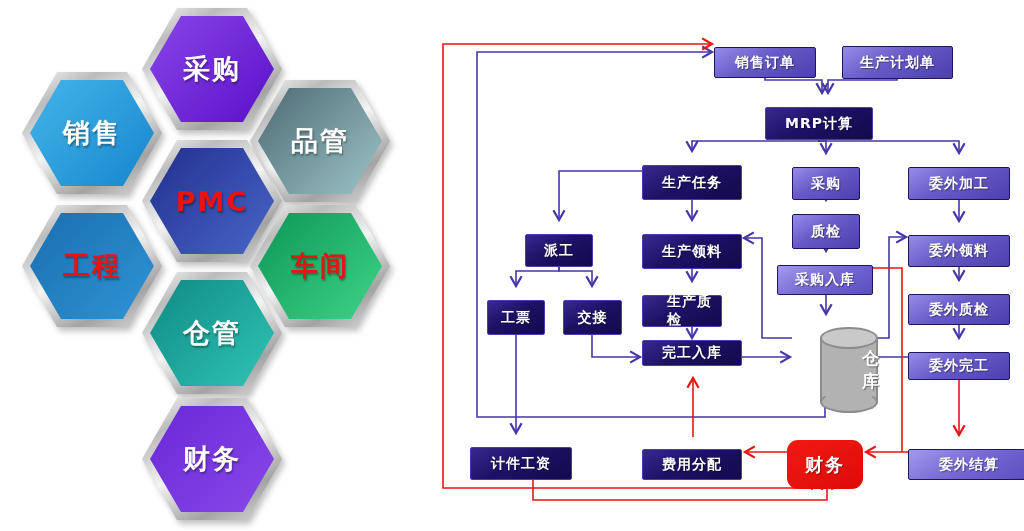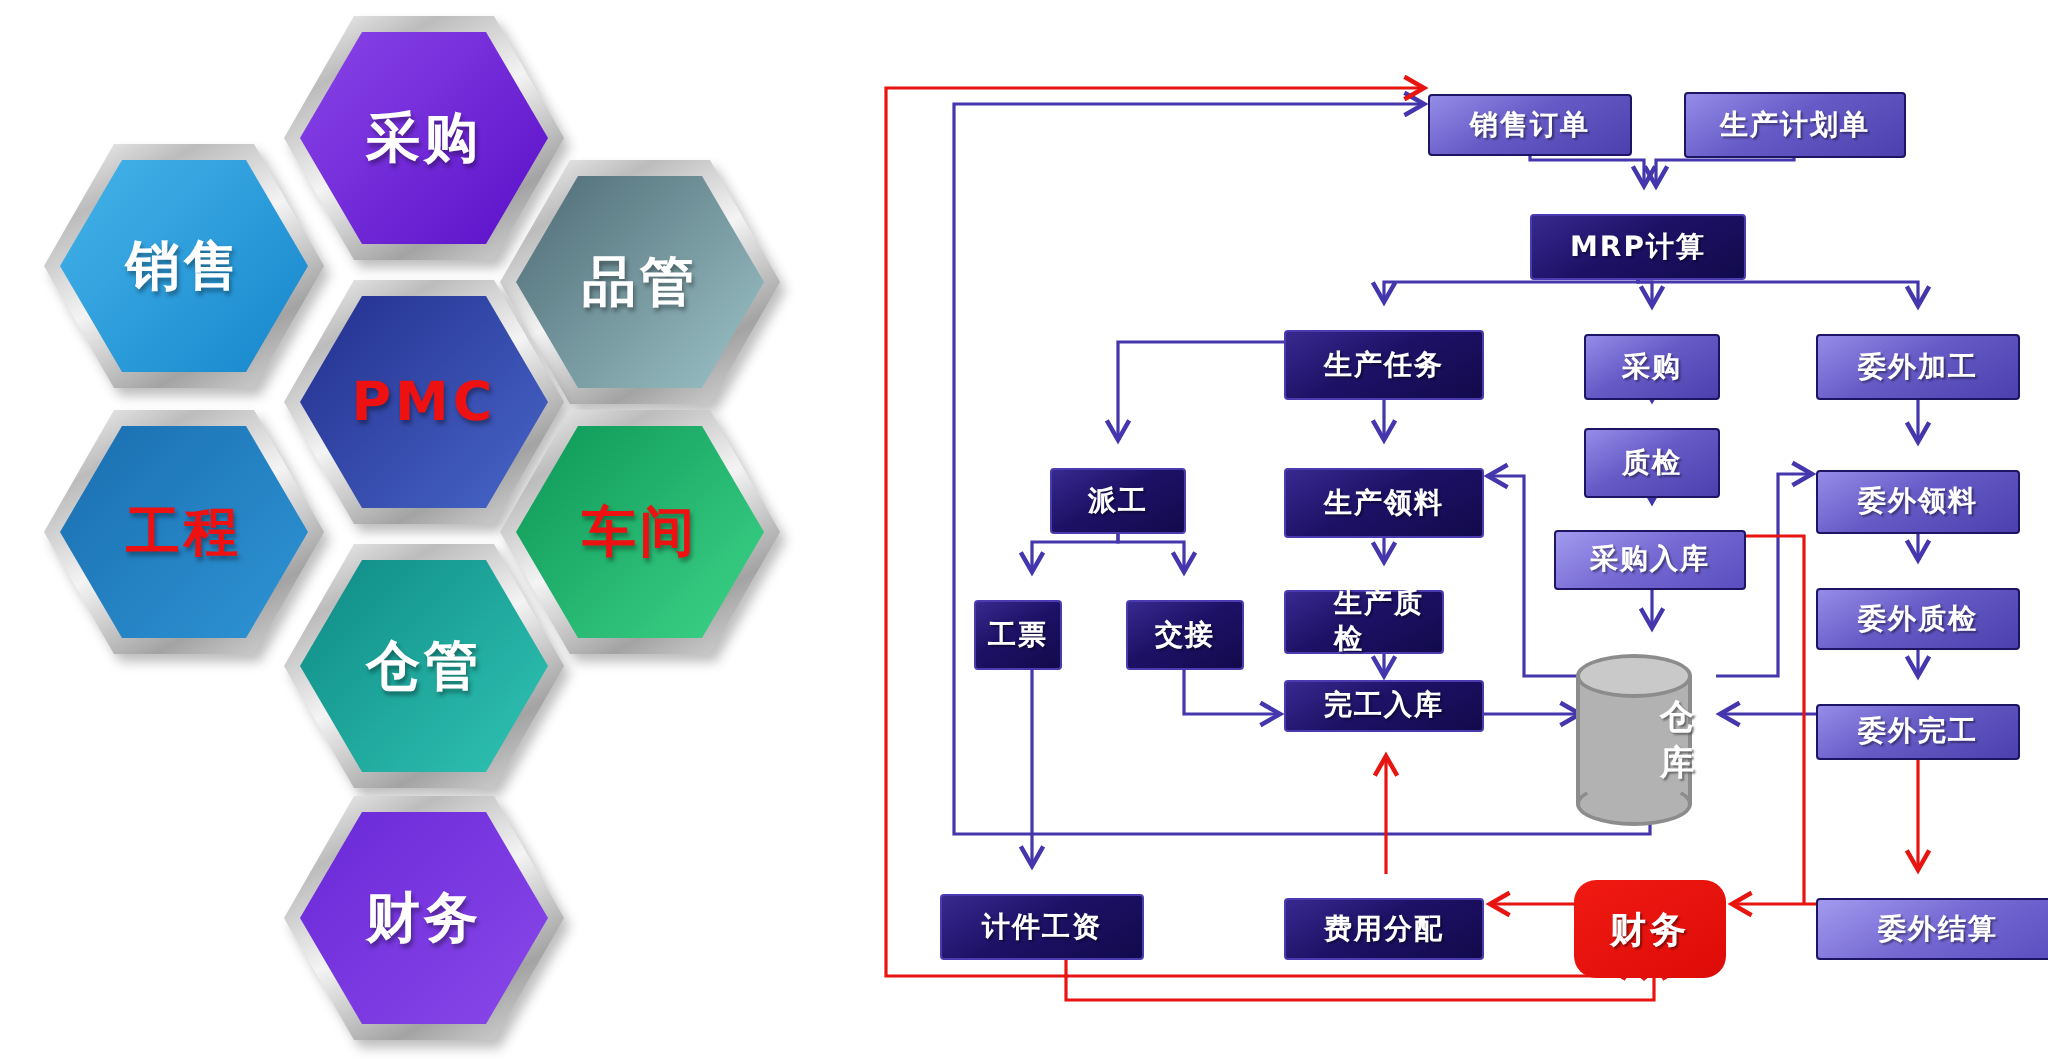--- a/index.html
+++ b/index.html
@@ -152,36 +152,36 @@
       </div>
       <div class="node purple" style="left: 792px; top: 202px; width: 68px; height: 35px;">
         <span style="position: relative;">质检</span>
       </div>
       <div class="node purple2" style="left: 777px; top: 253px; width: 96px; height: 30px;">
         <span style="position: relative;">采购入库</span>
       </div>
       <div class="node purple" style="left: 908px; top: 223px; width: 102px; height: 32px; text-align: center;">
         <span style="position: relative;">委外领料</span>
       </div>
-      <div class="node navy" style="left: 487px; top: 288px; width: 44px; height: 35px;">
+      <div class="node navy" style="left: 487px; top: 288px; width: 58px; height: 35px;">
         <span style="position: relative;">工票</span>
       </div>
       <div class="node navy" style="left: 563px; top: 288px; width: 59px; height: 35px;">
         <span style="position: relative;">交接</span>
       </div>
       <div class="node navy" style="left: 642px; top: 283px; width: 80px; height: 32px; padding-left: 24px;">
         <span style="position: relative;">生产质检</span>
       </div>
       <div class="node purple" style="left: 908px; top: 282px; width: 102px; height: 31px;">
         <span style="position: relative;">委外质检</span>
       </div>
       <div class="node navy" style="left: 642px; top: 328px; width: 100px; height: 26px;">
         <span style="position: relative;">完工入库</span>
       </div>
-      <div class="node cyl" style="left: 788px; top: 326px; width: 58px; height: 64px; padding-left: 44px;">
+      <div class="node cyl" style="left: 820px; top: 326px; width: 58px; height: 64px; padding-left: 44px;">
         <div class="cyl-top"></div>
         <div class="cyl-bot"></div>
         <span style="position: relative;">仓库</span>
       </div>
       <div class="node purple" style="left: 908px; top: 340px; width: 102px; height: 28px;">
         <span style="position: relative;">委外完工</span>
       </div>
       <div class="node navy" style="left: 470px; top: 435px; width: 102px; height: 33px;">
         <span style="position: relative;">计件工资</span>
       </div>

